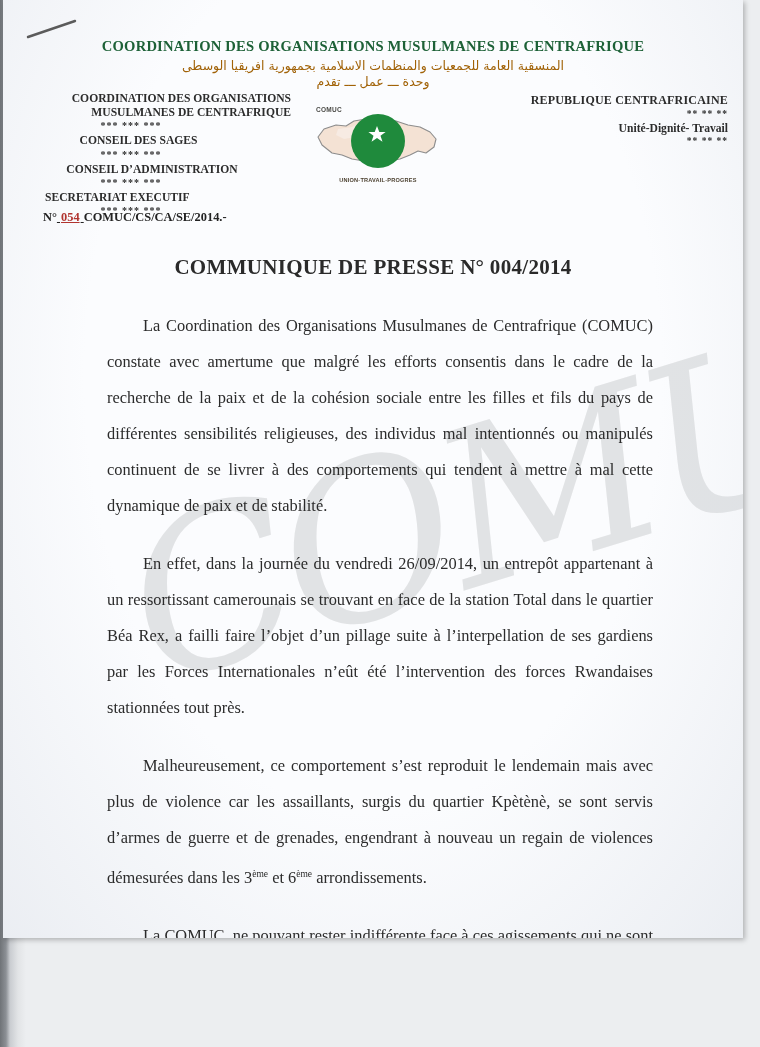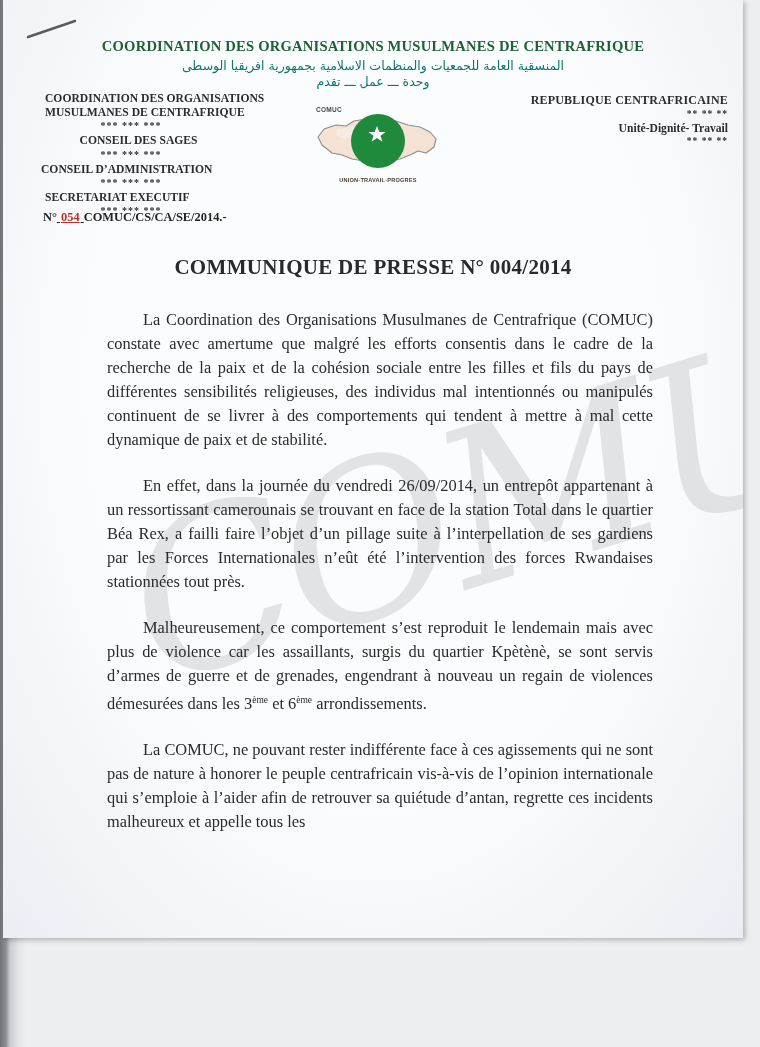--- a/index.html
+++ b/index.html
@@ -75,21 +75,21 @@
   }
   .org-banner .fr {
     font-family: "Liberation Serif", serif;
     font-weight: bold;
     font-size: 14.6px;
     letter-spacing: 0.2px;
     color: #1d6137;
   }
   .org-banner .ar1, .org-banner .ar2 {
     font-family: "DejaVu Sans", sans-serif;
-    color: #0f766e;
+    color: #a16207;
     direction: rtl;
   }
   .org-banner .ar1 { font-size: 12.5px; margin-top: 3px; }
   .org-banner .ar2 { font-size: 12.5px; margin-top: 1px; }
 
   .hdr-left {
     position: absolute;
     left: 38px;
     top: 92px;
     width: 250px;
@@ -101,23 +101,23 @@
     line-height: 1.22;
   }
   .hdr-left .grp { margin-bottom: 1px; }
   .hdr-left .stars {
     text-align: center;
     letter-spacing: 1px;
     font-size: 10px;
     margin: 0 0 2px 0;
     padding-right: 70px;
   }
-  .hdr-left .l1 { padding-left: 4px; }
+  .hdr-left .l1 { padding-left: 4px; text-align: right; }
   .hdr-left .l2 { text-align: center; padding-right: 55px; }
-  .hdr-left .l3 { text-align: left; padding-right: 28px; }
+  .hdr-left .l3 { text-align: center; padding-right: 28px; }
   .hdr-left .l4 { padding-left: 4px; }
   .ref-line {
     position: absolute;
     left: 40px;
     top: 210px;
     z-index: 2;
     font-family: "Liberation Serif", serif;
     font-weight: bold;
     font-size: 12.4px;
     color: #232323;
@@ -194,21 +194,21 @@
     top: 308px;
     width: 546px;
     z-index: 2;
   }
   .body-text p {
     margin: 0 0 22px 0;
     text-indent: 36px;
     text-align: justify;
     font-family: "Liberation Serif", serif;
     font-size: 16.4px;
-    line-height: 24px;
+    line-height: 36px;
     color: #2b2b2b;
   }
   .body-text p sup { font-size: 9.5px; vertical-align: super; }
 
   
   .footer-rule {
     position: absolute;
     left: 68px;
     top: 966px;
     width: 604px;

